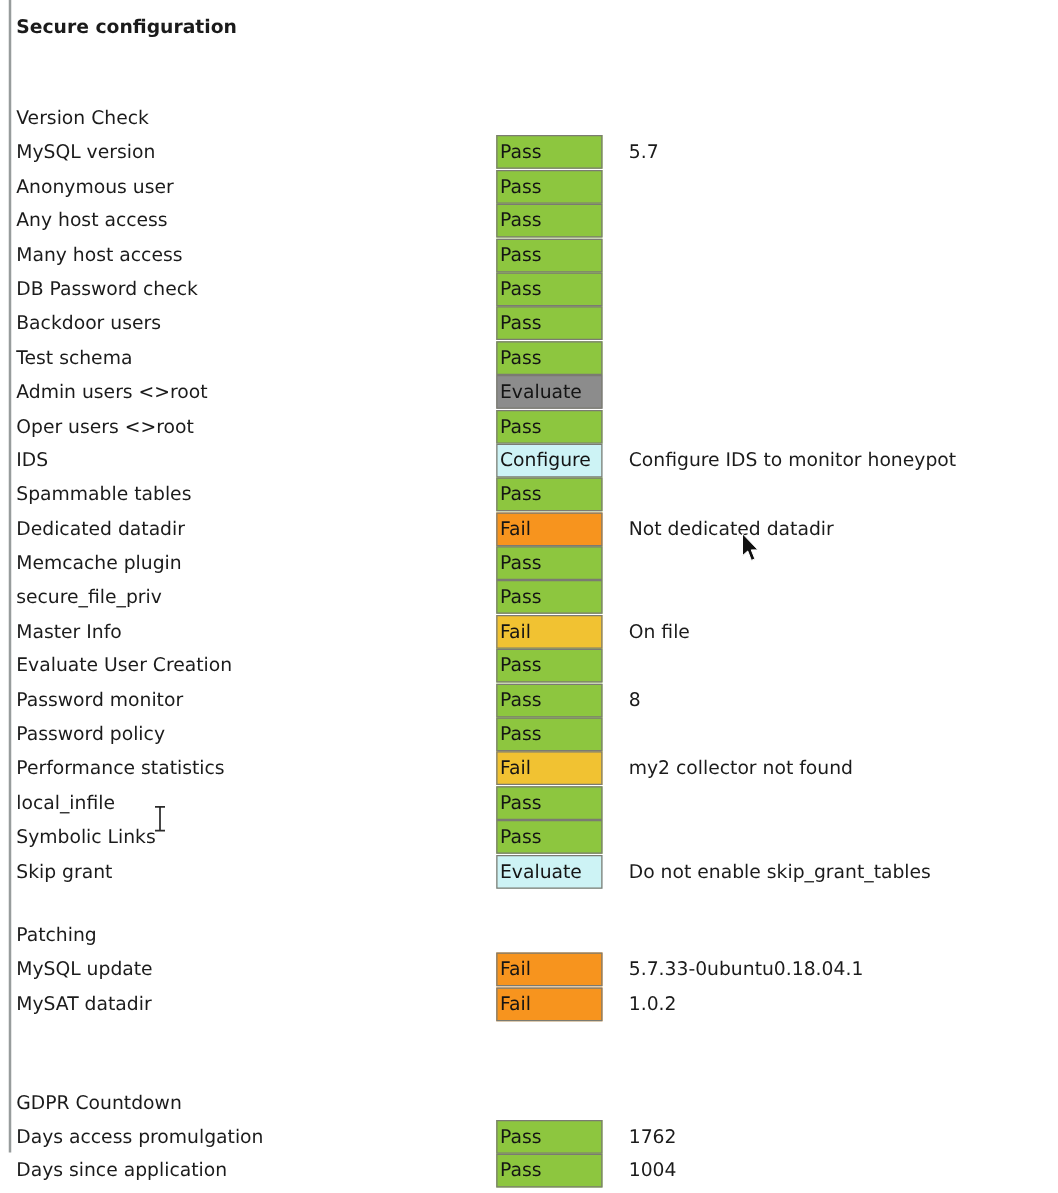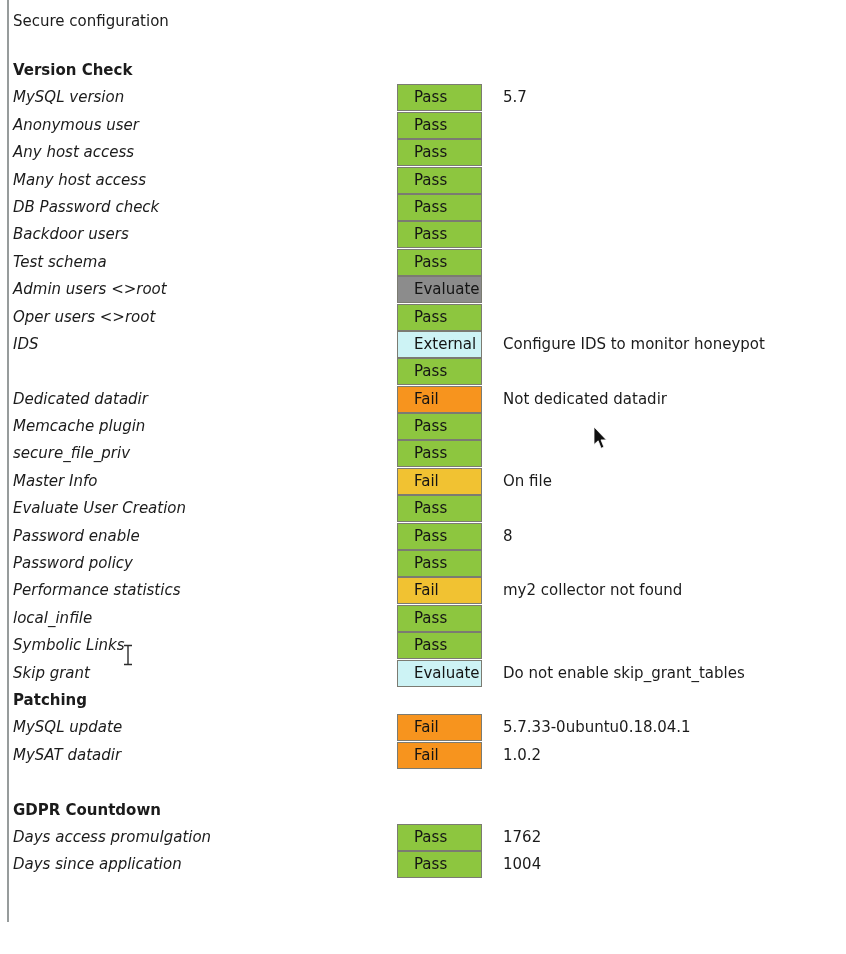--- a/index.html
+++ b/index.html
@@ -4,29 +4,29 @@
 <style>
   html,body{margin:0;padding:0;}
   body{
     width:846px;height:954px;position:relative;background:#ffffff;overflow:hidden;
     font-family:"DejaVu Sans","Liberation Sans",sans-serif;
     font-size:15px;color:#1b1b1b;
   }
   .vline{position:absolute;left:7px;top:0;width:2px;height:922px;background:#979c9c;}
   .content{position:absolute;left:0;top:8px;width:846px;}
   .trow{position:relative;height:27.4px;line-height:27.4px;padding-left:13px;box-sizing:border-box;white-space:nowrap;}
-  .heading{font-weight:bold;}
-  .page-title{font-weight:normal;}
+  .heading{font-weight:normal;margin-top:24px;}
+  .page-title{font-weight:bold;}
   .title-spacer{height:21.6px;}
   .spacer-row{height:27.4px;}
-  .label{display:inline-block;font-style:italic;}
+  .label{display:inline-block;}
   .status-box{
     position:absolute;left:397px;top:0;width:85px;height:27px;
     box-sizing:border-box;border:1px solid #7b7b72;
-    padding-left:16px;line-height:25px;color:#141414;
+    padding-left:2px;line-height:25px;color:#141414;
   }
   .value{position:absolute;left:503px;top:0;}
   .cursor{position:absolute;pointer-events:none;}
   #mouse-cursor{left:593px;top:427px;}
   #text-cursor{left:122px;top:644px;}
 </style>
 </head>
 <body>
 
 <div class="vline"></div>
@@ -38,28 +38,28 @@
       <div class="trow heading">Version Check</div>
       <div class="trow"><span class="label">MySQL version</span><span class="status-box" style="background: rgb(141, 198, 63); border-color: rgb(123, 123, 114);">Pass</span><span class="value">5.7</span></div>
       <div class="trow"><span class="label">Anonymous user</span><span class="status-box" style="background: rgb(141, 198, 63); border-color: rgb(123, 123, 114);">Pass</span></div>
       <div class="trow"><span class="label">Any host access</span><span class="status-box" style="background: rgb(141, 198, 63); border-color: rgb(123, 123, 114);">Pass</span></div>
       <div class="trow"><span class="label">Many host access</span><span class="status-box" style="background: rgb(141, 198, 63); border-color: rgb(123, 123, 114);">Pass</span></div>
       <div class="trow"><span class="label">DB Password check</span><span class="status-box" style="background: rgb(141, 198, 63); border-color: rgb(123, 123, 114);">Pass</span></div>
       <div class="trow"><span class="label">Backdoor users</span><span class="status-box" style="background: rgb(141, 198, 63); border-color: rgb(123, 123, 114);">Pass</span></div>
       <div class="trow"><span class="label">Test schema</span><span class="status-box" style="background: rgb(141, 198, 63); border-color: rgb(123, 123, 114);">Pass</span></div>
       <div class="trow"><span class="label">Admin users &lt;&gt;root</span><span class="status-box" style="background: rgb(140, 140, 140); border-color: rgb(123, 123, 114);">Evaluate</span></div>
       <div class="trow"><span class="label">Oper users &lt;&gt;root</span><span class="status-box" style="background: rgb(141, 198, 63); border-color: rgb(123, 123, 114);">Pass</span></div>
-      <div class="trow"><span class="label">IDS</span><span class="status-box" style="background: rgb(205, 243, 245); border-color: rgb(123, 123, 114);">External</span><span class="value">Configure IDS to monitor honeypot</span></div>
-      <div class="trow"><span class="status-box" style="background: rgb(141, 198, 63); border-color: rgb(123, 123, 114);">Pass</span></div>
+      <div class="trow"><span class="label">IDS</span><span class="status-box" style="background: rgb(205, 243, 245); border-color: rgb(123, 123, 114);">Configure</span><span class="value">Configure IDS to monitor honeypot</span></div>
+      <div class="trow"><span class="label">Spammable tables</span><span class="status-box" style="background: rgb(141, 198, 63); border-color: rgb(123, 123, 114);">Pass</span></div>
       <div class="trow"><span class="label">Dedicated datadir</span><span class="status-box" style="background: rgb(247, 148, 30); border-color: rgb(123, 123, 114);">Fail</span><span class="value">Not dedicated datadir</span></div>
       <div class="trow"><span class="label">Memcache plugin</span><span class="status-box" style="background: rgb(141, 198, 63); border-color: rgb(123, 123, 114);">Pass</span></div>
       <div class="trow"><span class="label">secure_file_priv</span><span class="status-box" style="background: rgb(141, 198, 63); border-color: rgb(123, 123, 114);">Pass</span></div>
       <div class="trow"><span class="label">Master Info</span><span class="status-box" style="background: rgb(241, 194, 50); border-color: rgb(123, 123, 114);">Fail</span><span class="value">On file</span></div>
       <div class="trow"><span class="label">Evaluate User Creation</span><span class="status-box" style="background: rgb(141, 198, 63); border-color: rgb(123, 123, 114);">Pass</span></div>
-      <div class="trow"><span class="label">Password enable</span><span class="status-box" style="background: rgb(141, 198, 63); border-color: rgb(123, 123, 114);">Pass</span><span class="value">8</span></div>
+      <div class="trow"><span class="label">Password monitor</span><span class="status-box" style="background: rgb(141, 198, 63); border-color: rgb(123, 123, 114);">Pass</span><span class="value">8</span></div>
       <div class="trow"><span class="label">Password policy</span><span class="status-box" style="background: rgb(141, 198, 63); border-color: rgb(123, 123, 114);">Pass</span></div>
       <div class="trow"><span class="label">Performance statistics</span><span class="status-box" style="background: rgb(241, 194, 50); border-color: rgb(123, 123, 114);">Fail</span><span class="value">my2 collector not found</span></div>
       <div class="trow"><span class="label">local_infile</span><span class="status-box" style="background: rgb(141, 198, 63); border-color: rgb(123, 123, 114);">Pass</span></div>
       <div class="trow"><span class="label">Symbolic Links</span><span class="status-box" style="background: rgb(141, 198, 63); border-color: rgb(123, 123, 114);">Pass</span></div>
       <div class="trow"><span class="label">Skip grant</span><span class="status-box" style="background: rgb(205, 243, 245); border-color: rgb(123, 123, 114);">Evaluate</span><span class="value">Do not enable skip_grant_tables</span></div>
       <div class="trow heading">Patching</div>
       <div class="trow"><span class="label">MySQL update</span><span class="status-box" style="background: rgb(247, 148, 30); border-color: rgb(123, 123, 114);">Fail</span><span class="value">5.7.33-0ubuntu0.18.04.1</span></div>
       <div class="trow"><span class="label">MySAT datadir</span><span class="status-box" style="background: rgb(247, 148, 30); border-color: rgb(123, 123, 114);">Fail</span><span class="value">1.0.2</span></div>
       <div class="spacer-row"></div>
       <div class="trow heading">GDPR Countdown</div>

